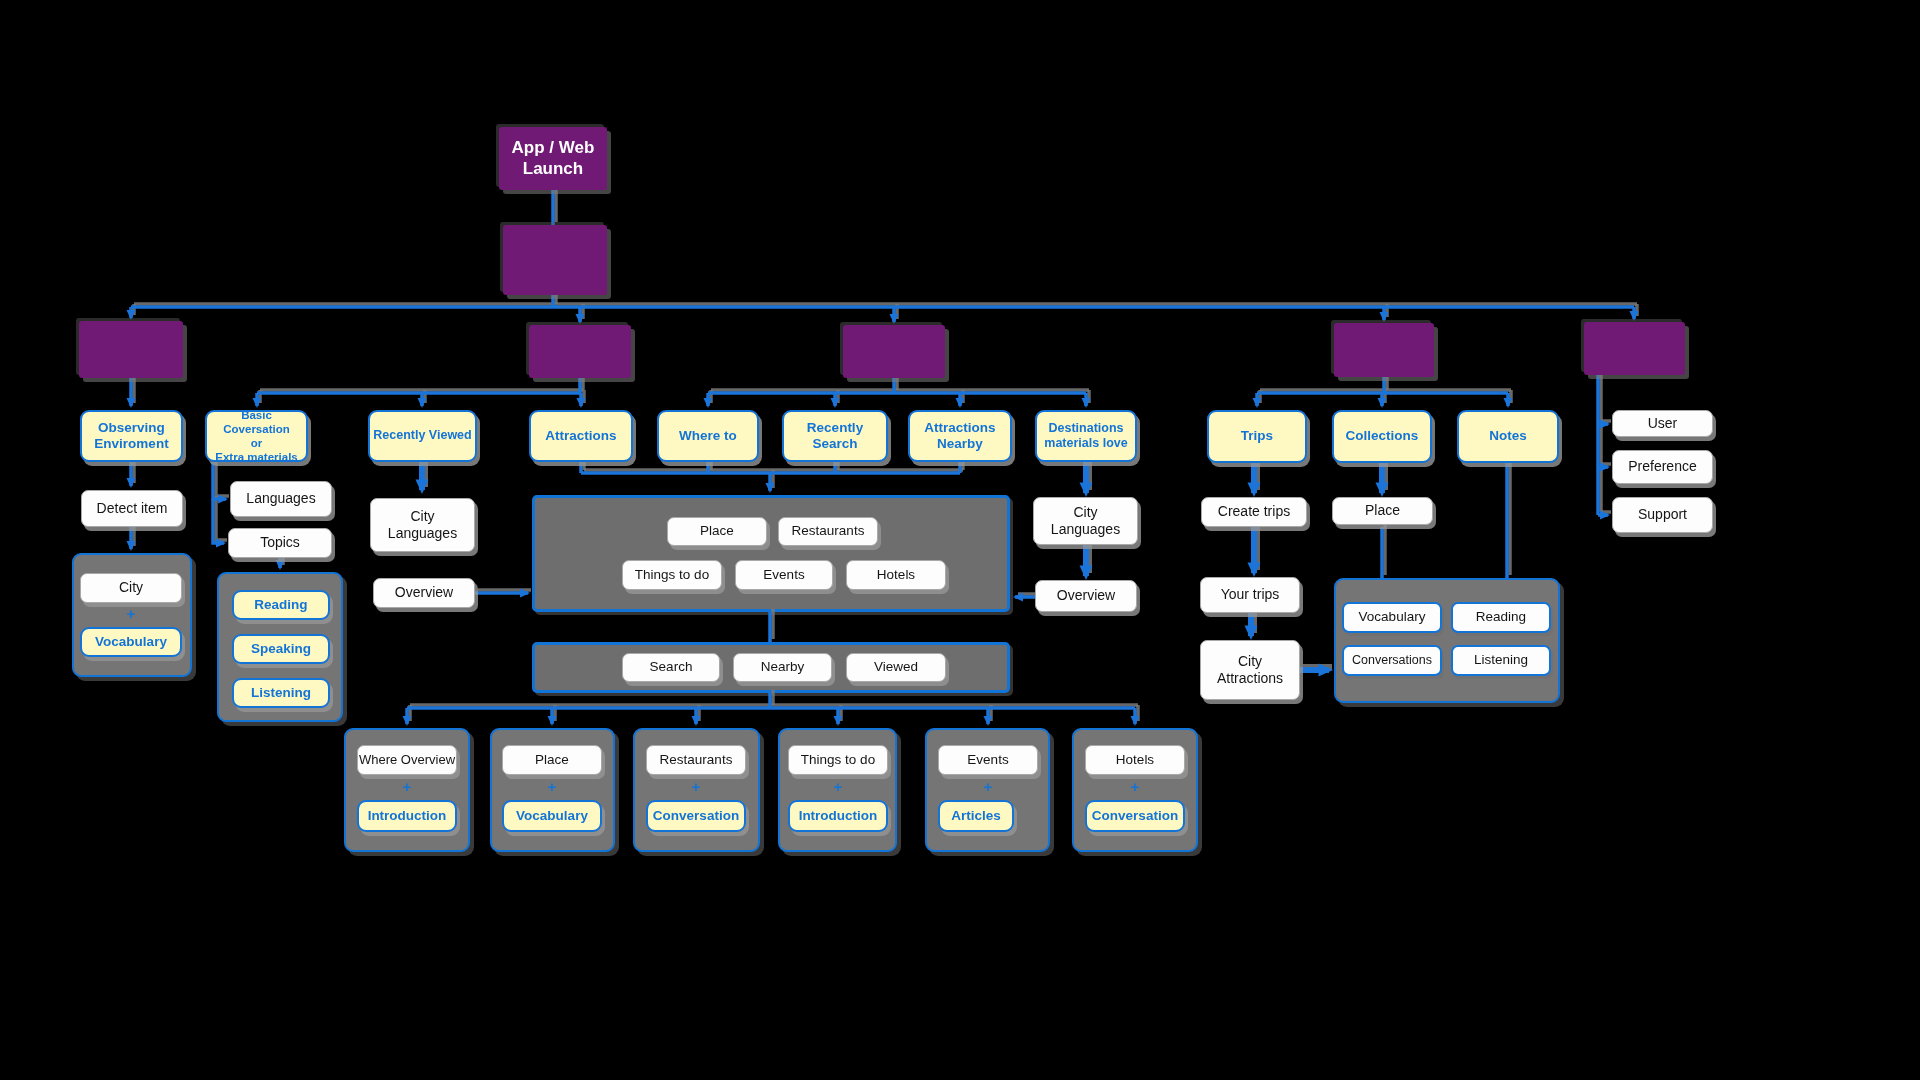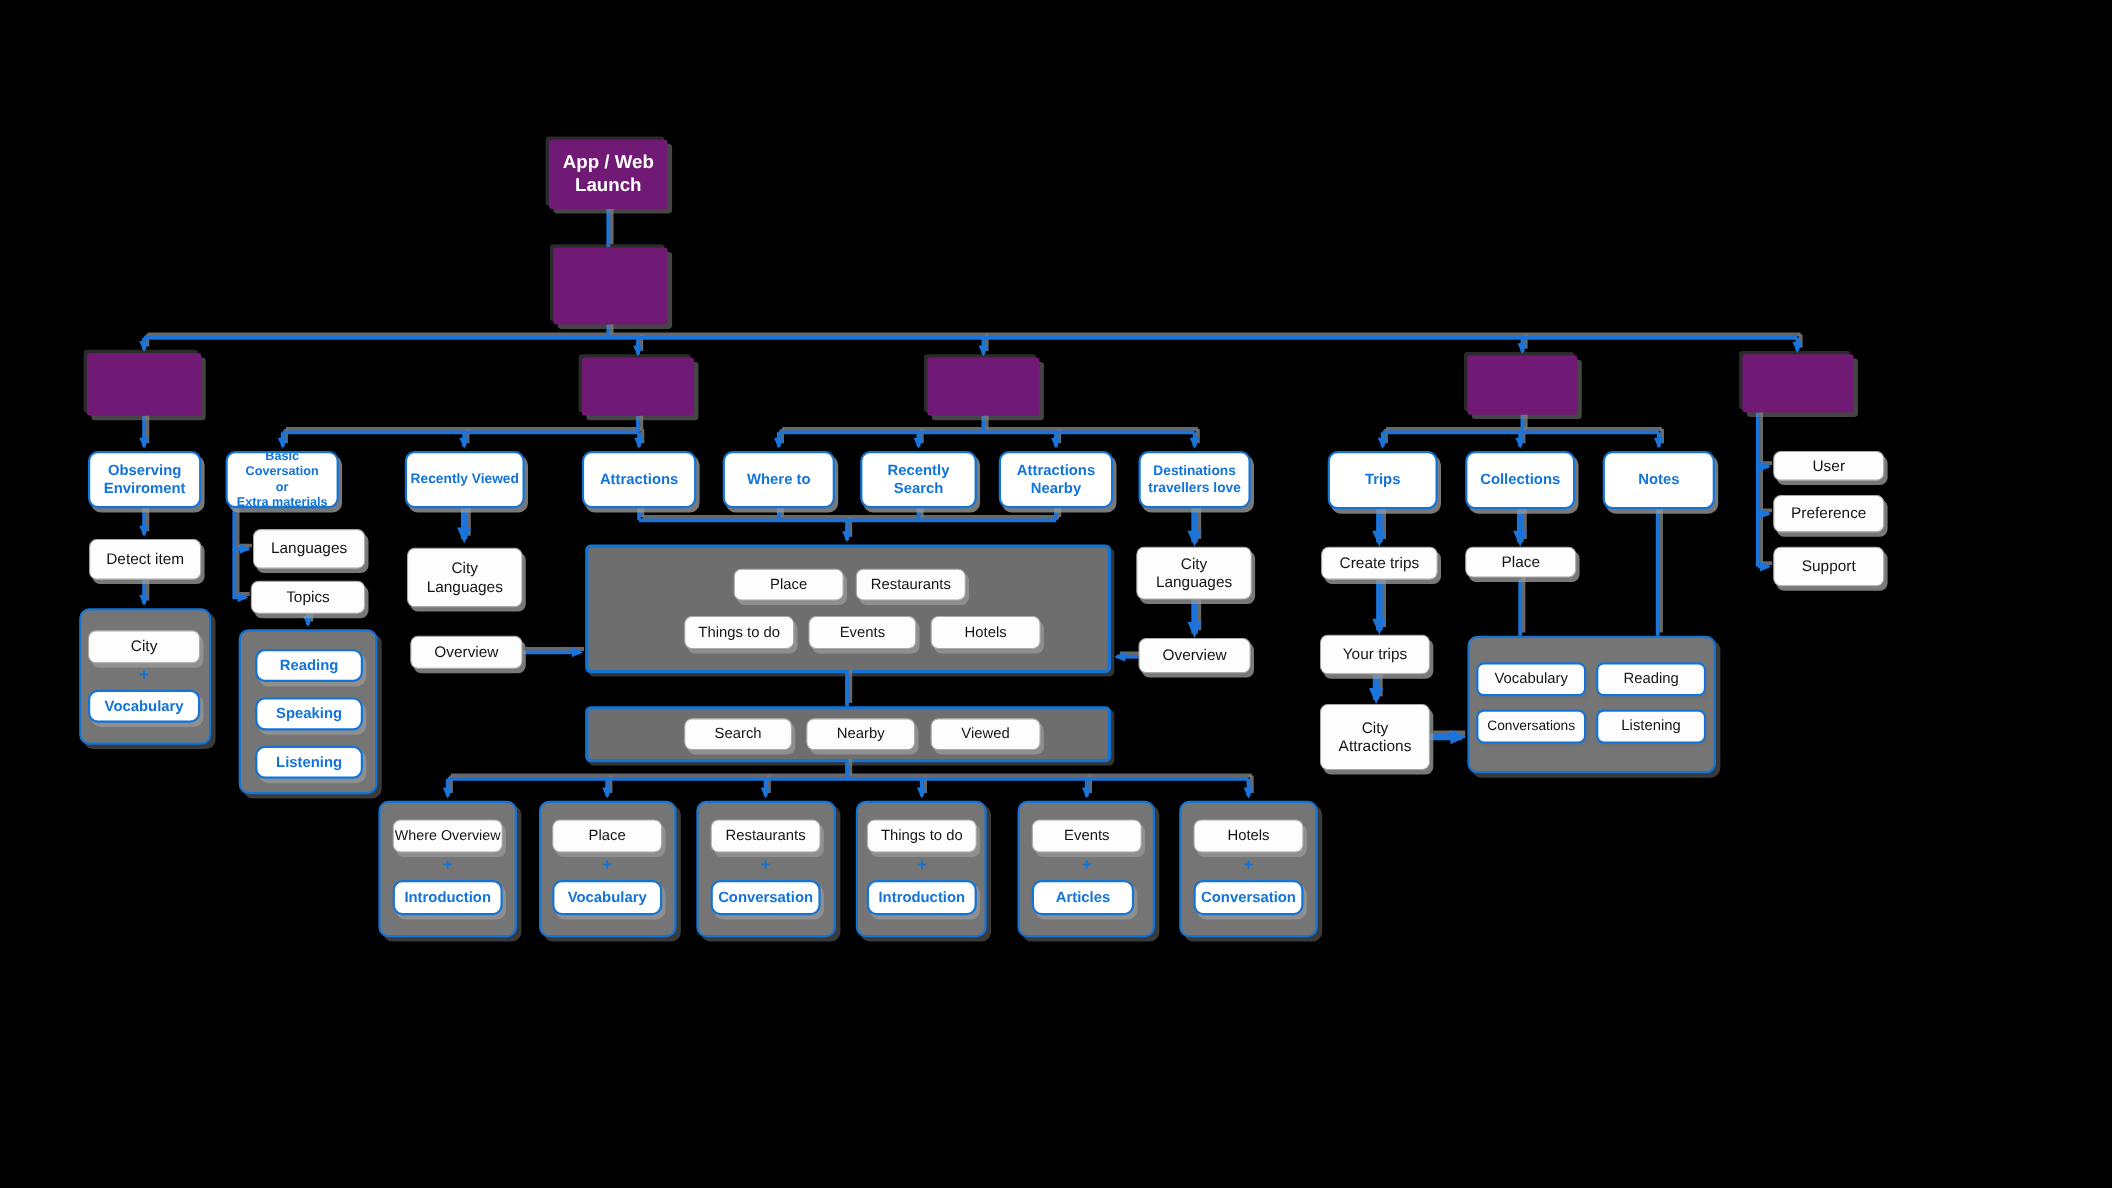--- a/index.html
+++ b/index.html
@@ -8,21 +8,21 @@
   #containers,#nodes{position:absolute;inset:0;}
   #containers{z-index:1;}
   #wires{position:absolute;inset:0;z-index:2;}
   #nodes{z-index:3;pointer-events:none;}
   .node{position:absolute;display:flex;align-items:center;justify-content:center;
         text-align:center;box-sizing:border-box;white-space:pre-line;line-height:1.22;
         pointer-events:auto;}
   .blue{background:#701a75;border-radius:3px;
         box-shadow:4px 4px 0 rgba(125,125,125,.55),-3px -3px 0 rgba(95,95,95,.45);}
   .title{color:#ffffff;font-weight:bold;font-size:17px;}
-  .outline{background:#ffffff;border:2px solid #1374d8;border-radius:9px;color:#1374d8;
+  .outline{background:#fef9c3;border:2px solid #1374d8;border-radius:9px;color:#1374d8;
         font-weight:600;font-size:13.5px;box-shadow:3px 4px 0 rgba(150,150,150,.8);}
   .plain{background:#fdfdfd;border:1px solid #a9a9a9;border-radius:7px;color:#151515;
         font-size:14px;box-shadow:3px 4px 0 rgba(150,150,150,.8);}
   .plainblue{background:#fdfdfd;border:2px solid #1374d8;border-radius:7px;color:#151515;
         font-size:13.5px;box-shadow:2px 3px 0 rgba(110,110,110,.65);}
   .container{background:#757575;border:2.5px solid #1374d8;border-radius:9px;
         box-shadow:4px 4px 0 rgba(115,115,115,.5);}
   .panel{background:#6e6e6e;border:3px solid #1374d8;border-radius:5px;
         box-shadow:3px 3px 0 rgba(115,115,115,.45);}
   .plus{color:#1374d8;font-weight:bold;font-size:15px;line-height:1;}
@@ -195,21 +195,21 @@
 or
 Extra materials</div>
       <div class="node outline" style="left: 368px; top: 410px; width: 109px; height: 52px; font-size: 12.5px;">Recently Viewed</div>
       <div class="node outline" style="left: 529px; top: 410px; width: 104px; height: 52px;">Attractions</div>
       <div class="node outline" style="left: 657px; top: 410px; width: 102px; height: 52px;">Where to</div>
       <div class="node outline" style="left: 782px; top: 410px; width: 106px; height: 52px;">Recently
 Search</div>
       <div class="node outline" style="left: 908px; top: 410px; width: 104px; height: 52px;">Attractions
 Nearby</div>
       <div class="node outline" style="left: 1035px; top: 410px; width: 102px; height: 52px; font-size: 12.5px;">Destinations
-travellers love</div>
+materials love</div>
       <div class="node outline" style="left: 1207px; top: 410px; width: 100px; height: 53px;">Trips</div>
       <div class="node outline" style="left: 1332px; top: 410px; width: 100px; height: 53px;">Collections</div>
       <div class="node outline" style="left: 1457px; top: 410px; width: 102px; height: 53px;">Notes</div>
       <div class="node plain" style="left: 81px; top: 490px; width: 102px; height: 37px;">Detect item</div>
       <div class="node plain" style="left: 80px; top: 573px; width: 102px; height: 30px;">City</div>
       <div class="node outline" style="left: 80px; top: 627px; width: 102px; height: 30px;">Vocabulary</div>
       <div class="node plain" style="left: 230px; top: 481px; width: 102px; height: 36px;">Languages</div>
       <div class="node plain" style="left: 228px; top: 528px; width: 104px; height: 30px;">Topics</div>
       <div class="node outline" style="left: 232px; top: 590px; width: 98px; height: 30px;">Reading</div>
       <div class="node outline" style="left: 232px; top: 634px; width: 98px; height: 30px;">Speaking</div>
@@ -230,21 +230,21 @@
       <div class="node plain" style="left: 1035px; top: 580px; width: 102px; height: 32px;">Overview</div>
       <div class="node plain" style="left: 357px; top: 745px; width: 100px; height: 30px; font-size: 13px;">Where Overview</div>
       <div class="node outline" style="left: 357px; top: 800px; width: 100px; height: 32px;">Introduction</div>
       <div class="node plain" style="left: 502px; top: 745px; width: 100px; height: 30px; font-size: 13.5px;">Place</div>
       <div class="node outline" style="left: 502px; top: 800px; width: 100px; height: 32px;">Vocabulary</div>
       <div class="node plain" style="left: 646px; top: 745px; width: 100px; height: 30px; font-size: 13.5px;">Restaurants</div>
       <div class="node outline" style="left: 646px; top: 800px; width: 100px; height: 32px;">Conversation</div>
       <div class="node plain" style="left: 788px; top: 745px; width: 100px; height: 30px; font-size: 13.5px;">Things to do</div>
       <div class="node outline" style="left: 788px; top: 800px; width: 100px; height: 32px;">Introduction</div>
       <div class="node plain" style="left: 938px; top: 745px; width: 100px; height: 30px; font-size: 13.5px;">Events</div>
-      <div class="node outline" style="left: 938px; top: 800px; width: 93px; height: 32px;">Articles</div>
+      <div class="node outline" style="left: 938px; top: 800px; width: 76px; height: 32px;">Articles</div>
       <div class="node plain" style="left: 1085px; top: 745px; width: 100px; height: 30px; font-size: 13.5px;">Hotels</div>
       <div class="node outline" style="left: 1085px; top: 800px; width: 100px; height: 32px;">Conversation</div>
       <div class="node plain" style="left: 1201px; top: 497px; width: 106px; height: 30px;">Create trips</div>
       <div class="node plain" style="left: 1200px; top: 577px; width: 100px; height: 36px;">Your trips</div>
       <div class="node plain" style="left: 1200px; top: 640px; width: 100px; height: 60px;">City
 Attractions</div>
       <div class="node plain" style="left: 1332px; top: 497px; width: 101px; height: 28px;">Place</div>
       <div class="node plainblue" style="left: 1342px; top: 602px; width: 100px; height: 31px;">Vocabulary</div>
       <div class="node plainblue" style="left: 1451px; top: 602px; width: 100px; height: 31px;">Reading</div>
       <div class="node plainblue" style="left: 1342px; top: 645px; width: 100px; height: 31px; font-size: 12.5px;">Conversations</div>

